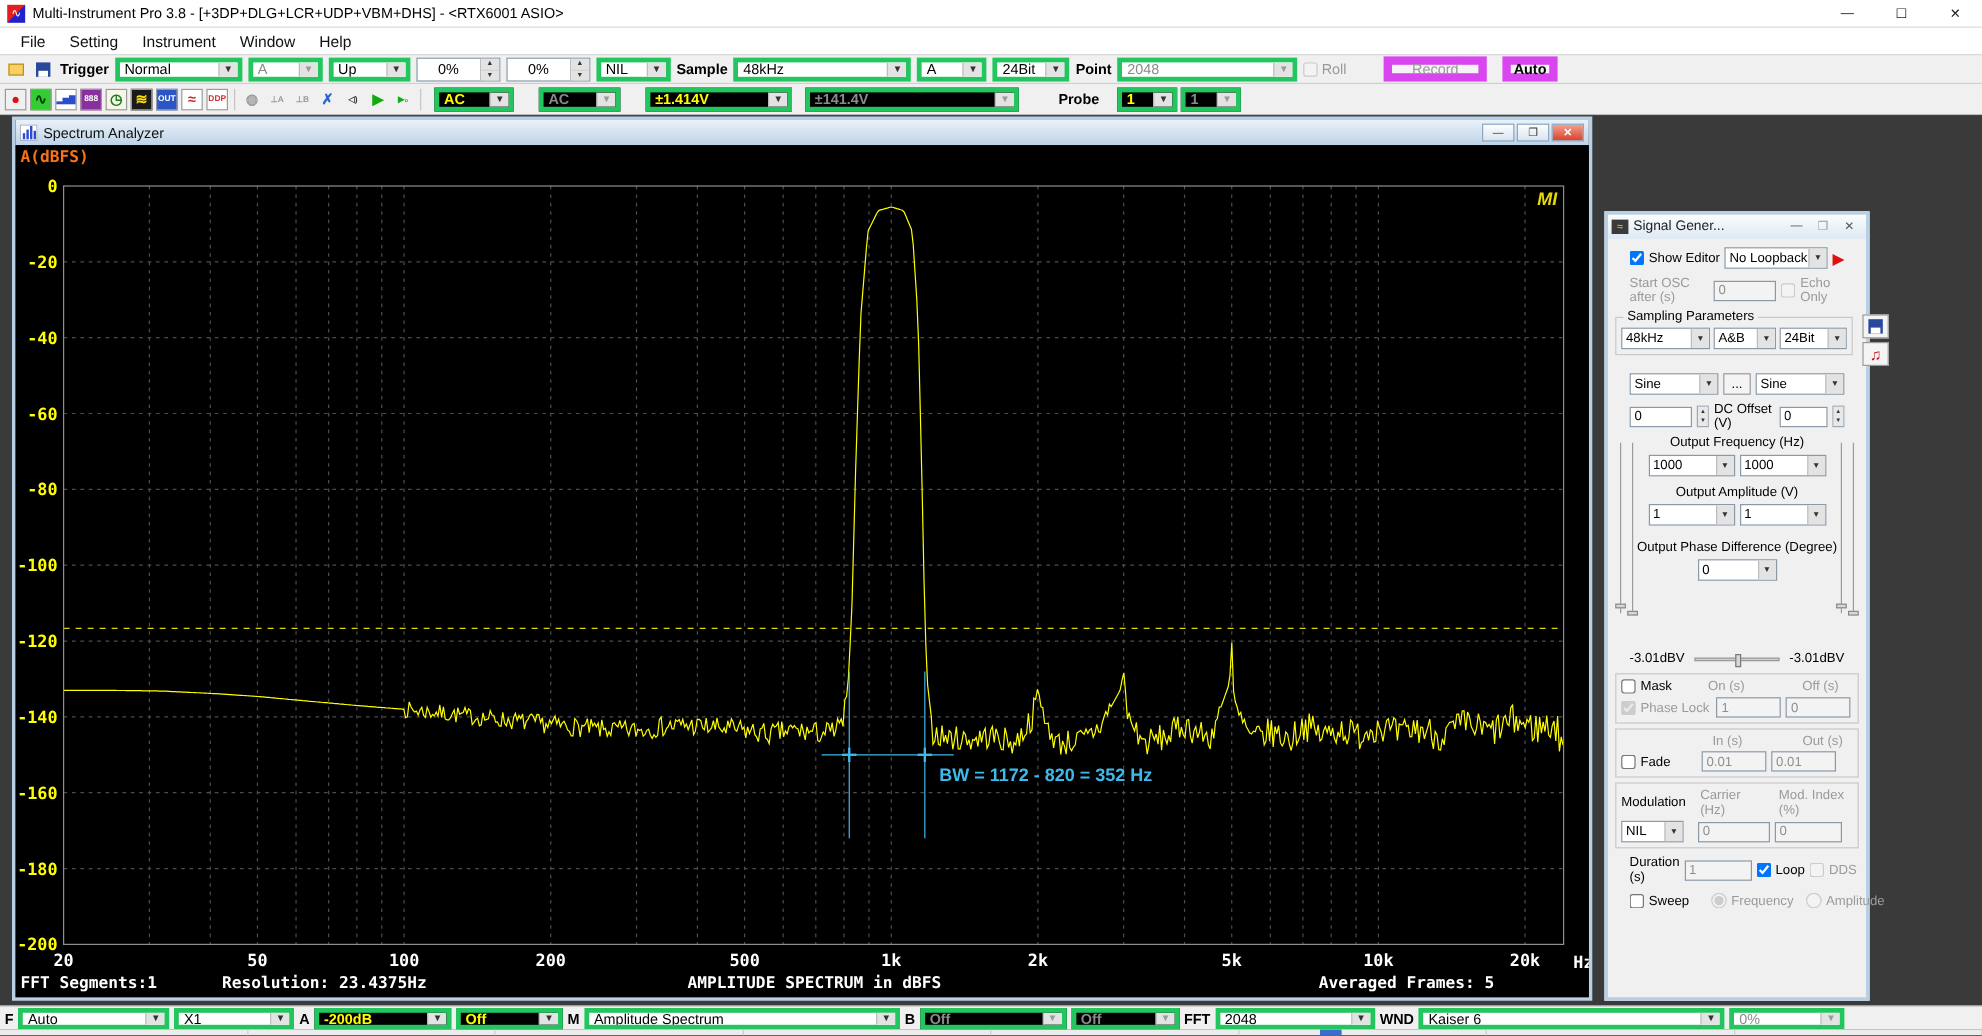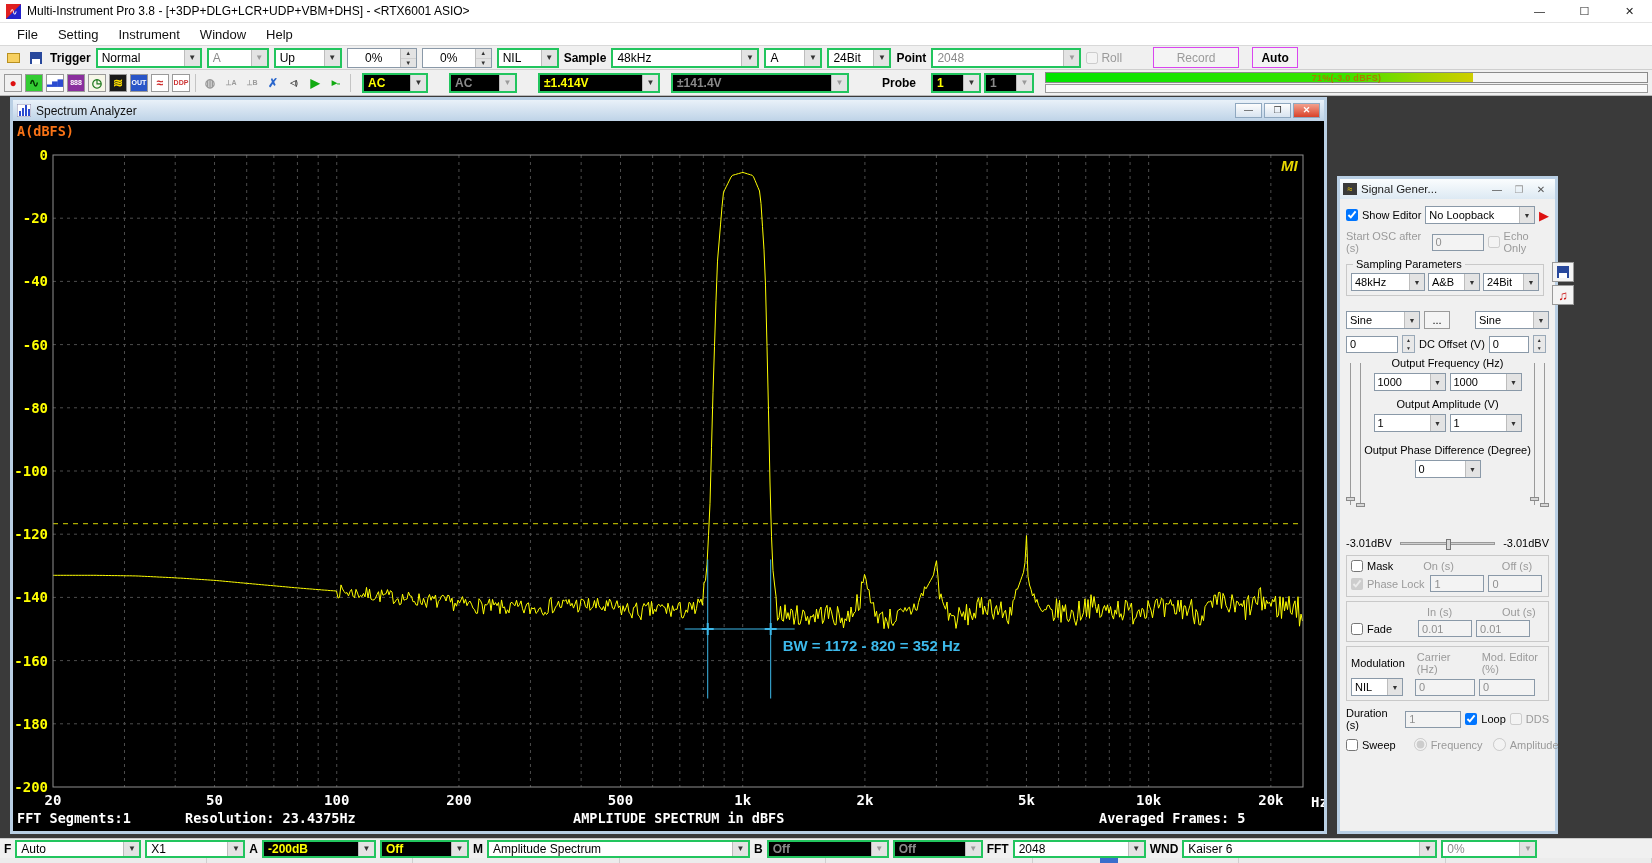--- a/index.html
+++ b/index.html
@@ -21,36 +21,36 @@
   .menu-item { padding:2px 9px; font-size:13px; color:#111; }
 
   
   .tb1 { position:absolute; left:0; top:45px; width:100%; height:25px; background:#f0f0f0;
          border-top:1px solid #d8d8d8; border-bottom:1px solid #cfcfcf;
          display:flex; align-items:center; padding:0 4px; gap:5px; }
   .tb2 { position:absolute; left:0; top:70px; width:100%; height:26px; background:#f0f0f0;
          border-bottom:1px solid #b9b9b9; display:flex; align-items:center; padding:0 4px; gap:3px; }
   .lbl { font-size:12px; color:#000; white-space:nowrap; }
   .lbl.b { font-weight:bold; }
-  .cmb { display:inline-flex; align-items:center; background:#fff; border:2px solid #22c55e;
+  .cmb { display:inline-flex; align-items:center; background:#fff; border:4px solid #22c55e;
          height:20px; font-size:12px; overflow:hidden; white-space:nowrap; flex:none; }
   .cmb .txt { padding:0 4px; flex:1; overflow:hidden; }
   .cmb .arw { width:16px; align-self:stretch; background:#e3e3e3; border-left:1px solid #bdbdbd;
               display:flex; align-items:center; justify-content:center; font-size:8px; color:#333; flex:none;}
   .cmb.dis { color:#8a8a8a; }
   .cmb.dis .arw { color:#9a9a9a; }
   .cmb.black { background:#000; color:#ffff00; font-weight:bold; }
   .cmb.black.dis { color:#8a8a8a; }
   .spin { display:inline-flex; height:20px; border:1px solid #8a99a8; background:#fff; flex:none;}
   .spin .val { width:52px; text-align:center; line-height:18px; }
   .spin .btns { display:flex; flex-direction:column; border-left:1px solid #bdbdbd; }
   .spin .btns span { width:15px; height:9px; font-size:6px; line-height:9px; text-align:center;
                      background:#e3e3e3; color:#333; }
   .spin .btns span + span { border-top:1px solid #cfcfcf; }
-  .tbbtn { height:21px; border:1px solid #d946ef; background:#f4f4f4; padding:0 14px;
+  .tbbtn { height:21px; border:7px solid #d946ef; background:#f4f4f4; padding:0 14px;
            font-size:12px; display:flex; align-items:center; flex:none;}
   .tbbtn.dis { color:#9a9a9a; }
   .sep { width:1px; height:18px; background:#c4c4c4; margin:0 2px; flex:none;}
   .micon { width:18px; height:18px; display:flex; align-items:center; justify-content:center;
            font-size:12px; border:1px solid transparent; flex:none; overflow:hidden;}
   .mini-folder { width:13px; height:10px; background:#f7d060; border:1px solid #b89020; }
   .mini-floppy { width:12px; height:12px; background:#28489c; position:relative; }
   .mini-floppy::after { content:""; position:absolute; left:2px; bottom:0; width:8px; height:5px; background:#fff; }
   .meter { margin-left:8px; flex:1; height:22px; display:flex; flex-direction:column; gap:1px; }
   .meter .bar1 { height:11px; border:1px solid #8a8a8a; position:relative; background:#f4f4f4; }
@@ -82,21 +82,21 @@
 
   
   .sg { position:absolute; left:1337px; top:80px; width:221px; height:658px;
         border:3px solid #b9cfe4; background:#f0f0f0; font-size:11px; }
   .sg-title { height:20px; background:linear-gradient(#fbfdfe,#dde9f3); display:flex; align-items:center;
               padding:0 3px; gap:4px; }
   .sg-title .t { font-size:11.5px; color:#222; }
   .sg-icon { width:14px; height:12px; background:#3a3a3a; color:#ffd400; font-size:9px; line-height:12px;
              text-align:center; }
   .sgbtn { width:22px; text-align:center; color:#555; font-size:10px; }
-  .sg .row { display:flex; align-items:center; padding:0 6px; gap:4px; }
+  .sg .row { display:flex; align-items:center; padding:0 18px; gap:4px; }
   .sg .grp { border:1px solid #c9c9c9; margin:4px 6px 2px 6px; padding:4px 4px 4px 4px; position:relative; }
   .sg .grp-lbl { position:absolute; top:-7px; left:6px; background:#f0f0f0; padding:0 3px; font-size:11px; }
   .inp { border:1px solid #8a99a8; background:#fff; height:17px; font-size:11px; padding:0 3px; }
   .inp.dis { color:#8f8f8f; background:#f3f3f3; }
   .dim { color:#9a9a9a; }
   .scmb { display:inline-flex; align-items:center; background:#fff; border:1px solid #8a99a8; height:18px;
           font-size:11px; overflow:hidden; flex:none;}
   .scmb .txt { padding:0 3px; flex:1; white-space:nowrap; overflow:hidden;}
   .scmb .arw { width:15px; align-self:stretch; background:#e3e3e3; border-left:1px solid #bdbdbd;
                display:flex; align-items:center; justify-content:center; font-size:7px; color:#333; }
@@ -247,27 +247,20 @@
       </span>
     <span class="lbl b" style="margin-left:30px">Probe</span>
     <span class="cmb black" style="width:50px;margin-left:12px">
         <span class="txt">1</span>
         <span class="arw">▼</span>
       </span>
     <span class="cmb black dis" style="width:50px">
         <span class="txt">1</span>
         <span class="arw">▼</span>
       </span>
-    <span class="meter">
-      <span class="bar1">
-          <span class="fill" id="meter-fill" style="width: 71%;"></span>
-          <span class="mtext">71%(-3.0 dBFS)</span>
-        </span>
-      <span class="bar2"></span>
-    </span>
   </div>
 
   <div class="client">
 
     <div class="sw">
       <div class="sw-title">
         <svg width="14" height="13">
           <rect x="0" y="0" width="14" height="13" fill="#fff" stroke="#88a"></rect>
           <rect x="2" y="7" width="2" height="5" fill="#2b4bd0"></rect>
             <rect x="5" y="4" width="2" height="8" fill="#2b4bd0"></rect>
@@ -520,21 +513,21 @@
           <span>Fade</span>
           <input class="inp dis" style="width: 54px; margin-left: 22px;" value="0.01">
           <input class="inp dis" style="width: 54px;" value="0.01">
         </div>
       </div>
 
       <div class="grp">
         <div class="row" style="padding:0">
           <span>Modulation</span>
           <span class="dim" style="margin-left:8px">Carrier (Hz)</span>
-          <span class="dim" style="margin-left:14px">Mod. Editor (%)</span>
+          <span class="dim" style="margin-left:14px">Mod. Index (%)</span>
         </div>
         <div class="row" style="padding:0;margin-top:3px">
           <span class="scmb" style="width:52px">
               <span class="txt">NIL</span>
               <span class="arw">▼</span>
             </span>
           <input class="inp dis" style="width: 60px; margin-left: 8px;" value="0">
           <input class="inp dis" style="width: 56px;" value="0">
         </div>
       </div>

